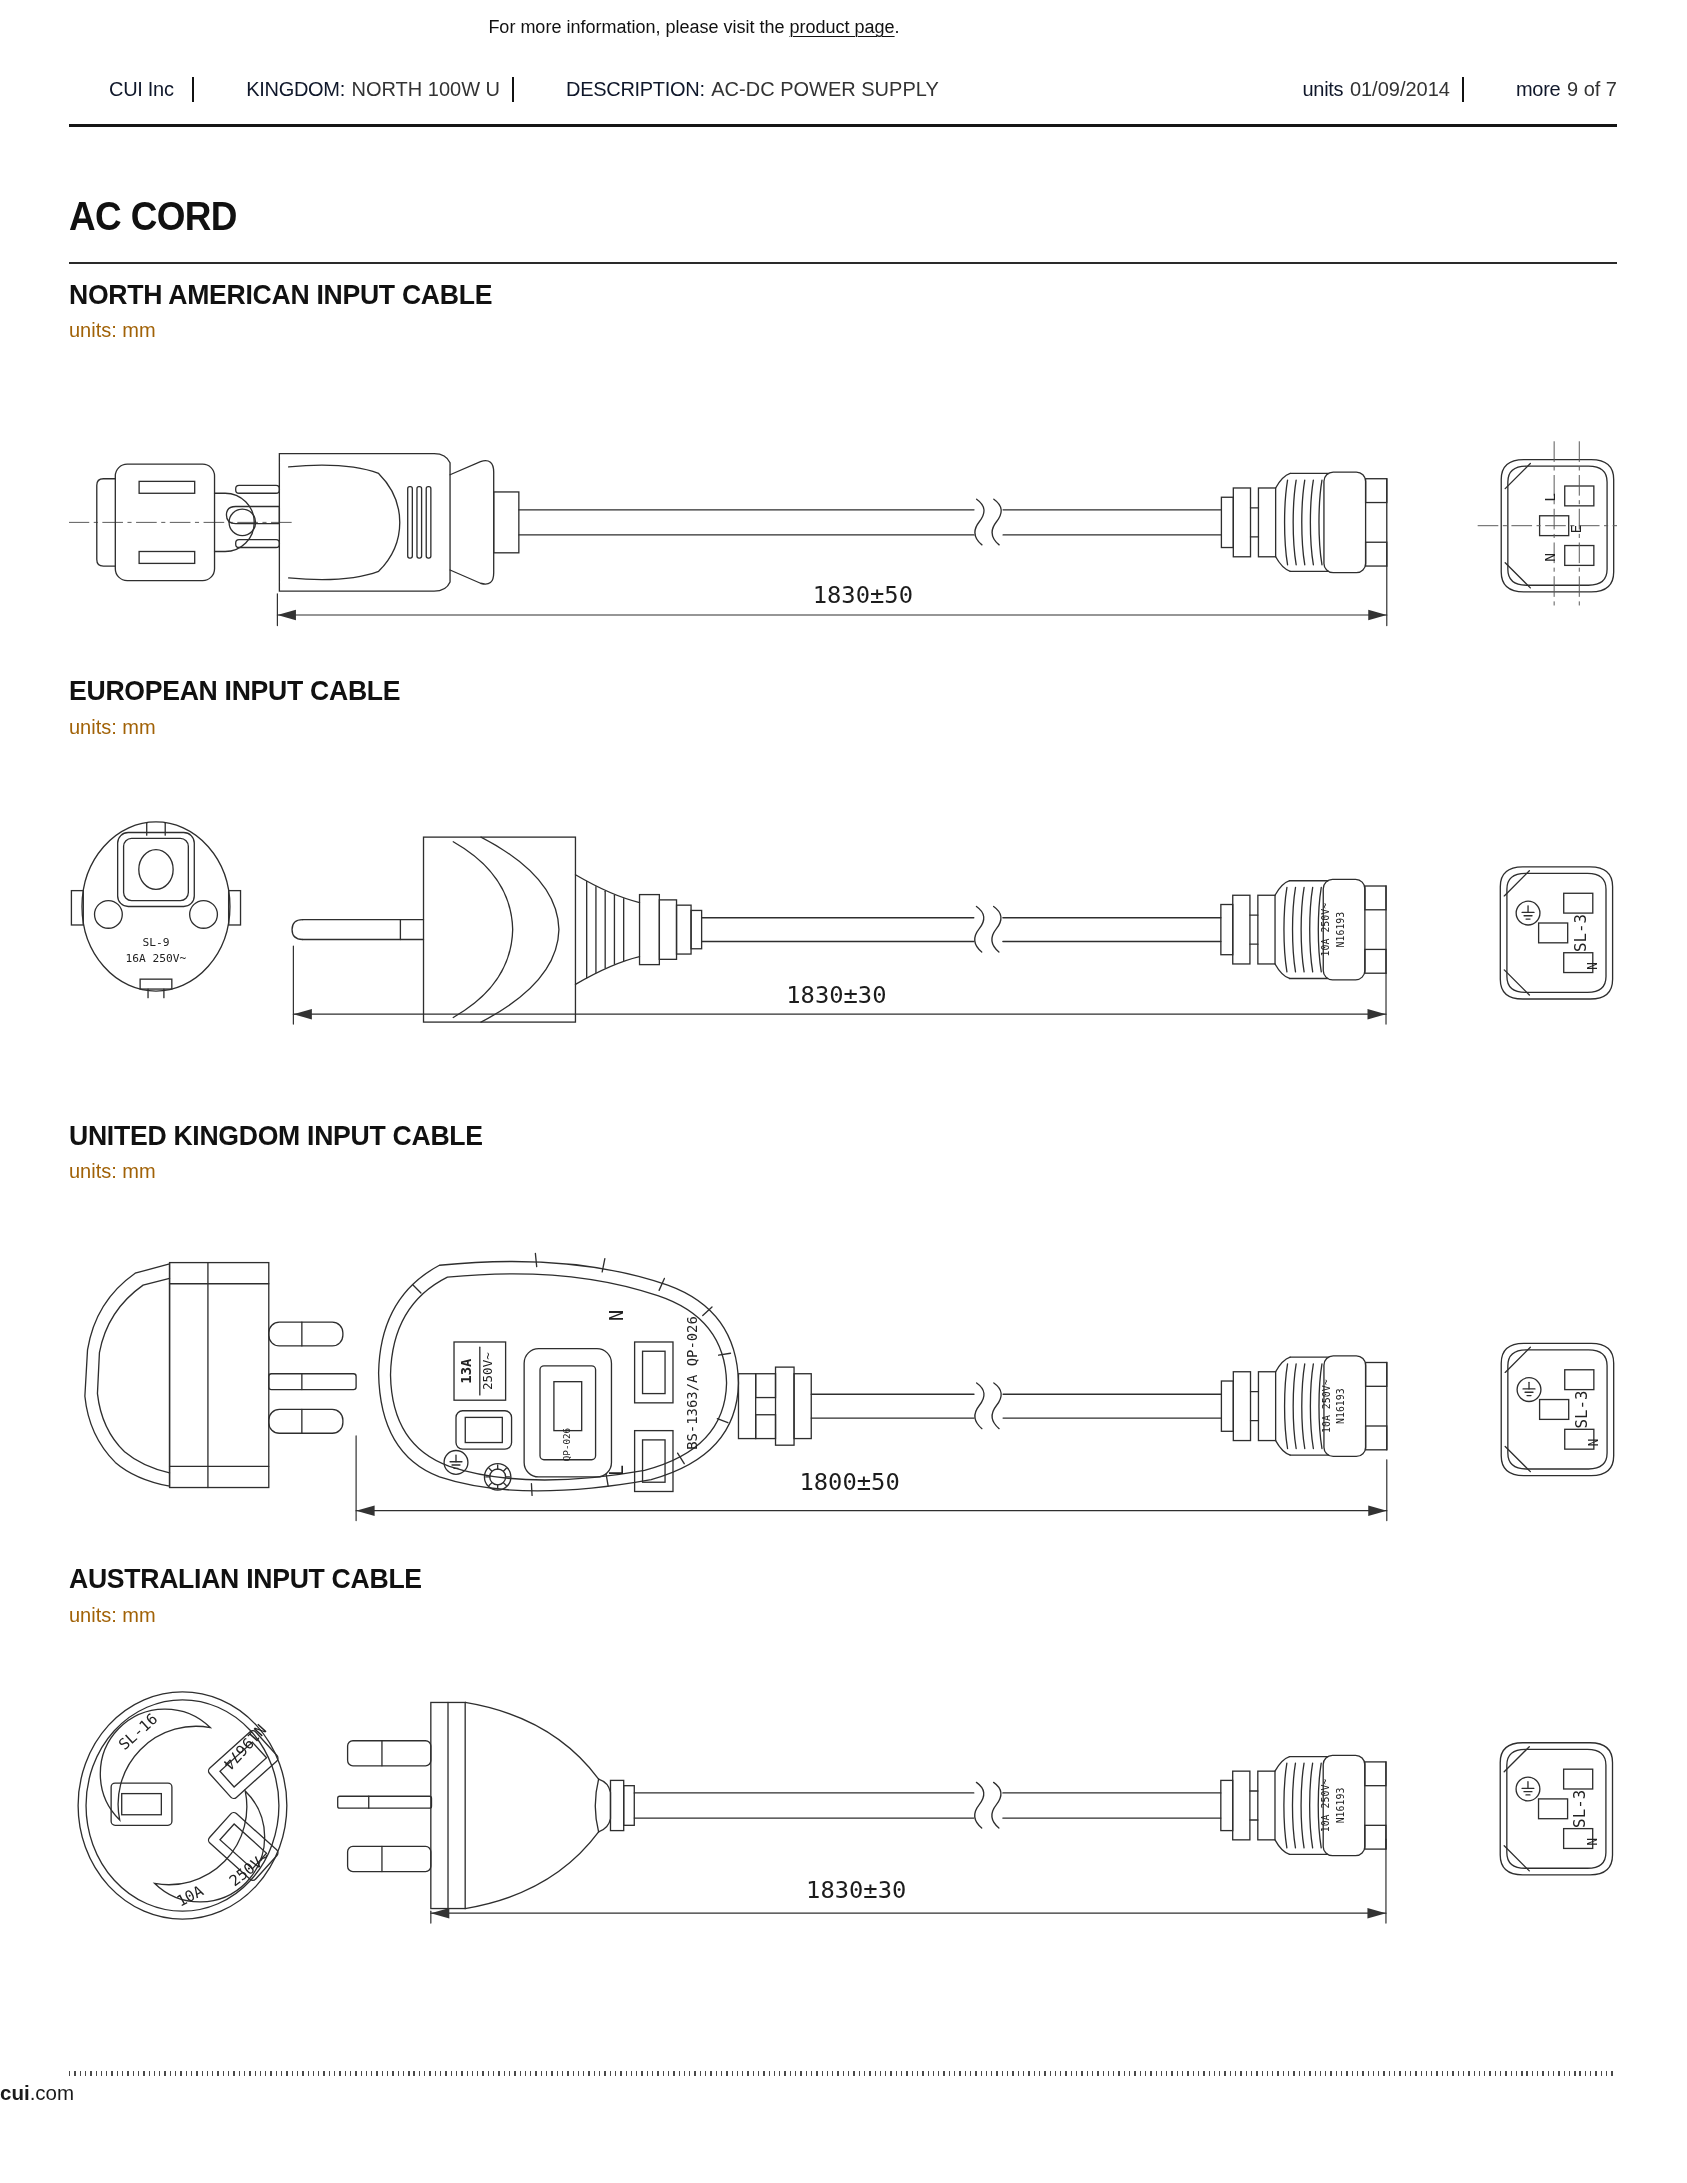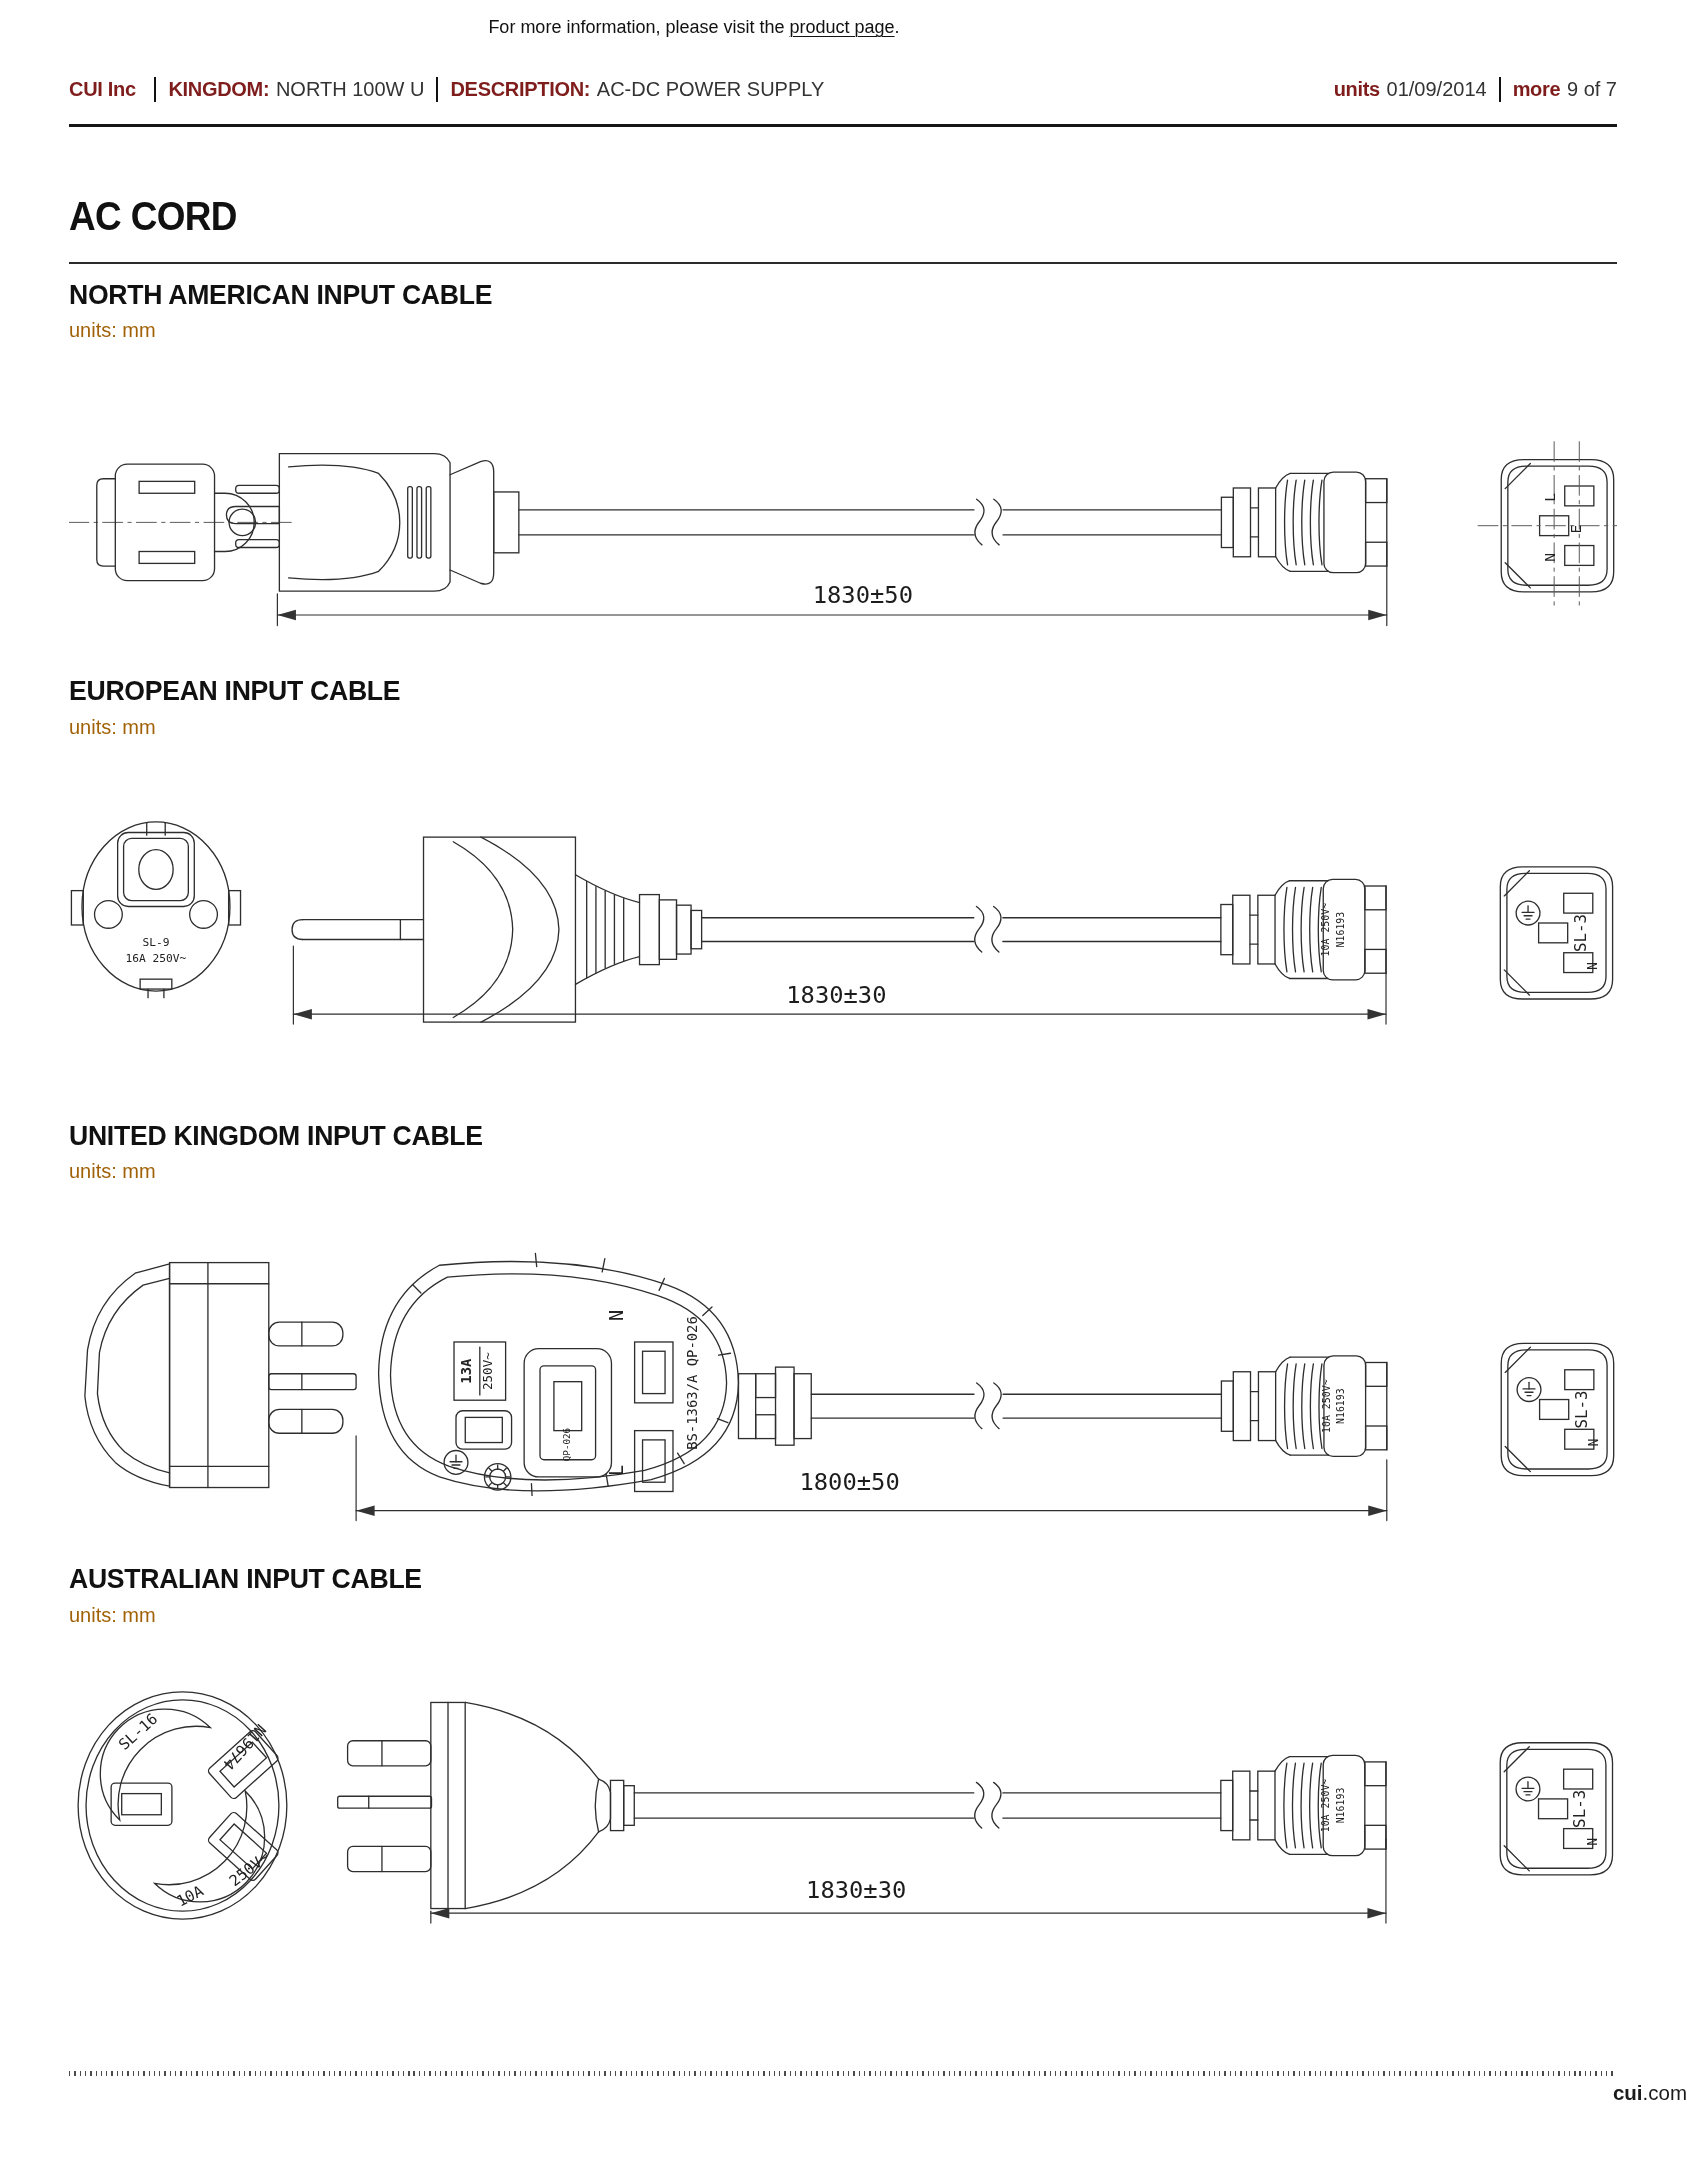--- a/index.html
+++ b/index.html
@@ -6,42 +6,42 @@
   body{width:1687px;height:2183px;background:#ffffff;position:relative;
        font-family:"Liberation Sans",sans-serif;color:#161616;overflow:hidden;}
   .abs{position:absolute;}
   
   .info-line{top:17px;left:0;width:1388px;text-align:center;font-size:18px;color:#111;}
   .plink{color:#111;text-decoration:underline;text-underline-offset:3.3px;text-decoration-thickness:1.3px;cursor:pointer;}
   
   .masthead{top:77px;left:69px;width:1548px;display:flex;justify-content:space-between;
             font-size:20px;color:#222;align-items:center;}
   .mh-left,.mh-right{display:flex;align-items:center;white-space:nowrap;}
-  .b{font-weight:bold;color:#7f1d1d;margin-right:6.6px;letter-spacing:-0.3px;}
+  .b{font-weight:normal;color:#0f172a;margin-right:6.6px;letter-spacing:-0.3px;margin-left:40px;}
   .v{color:#333;}
   .vbar{display:inline-block;width:2px;height:25px;background:#111;margin:0 12px;}
   .rule-thick{top:124px;left:69px;width:1548px;height:3.3px;background:#151515;}
   .ac-title{top:196px;left:69px;font-size:41px;font-weight:bold;margin:0;line-height:1;
             letter-spacing:-0.7px;transform:scaleX(0.9);transform-origin:left;color:#111;}
   .rule-thin{top:262px;left:69px;width:1548px;height:2px;background:#2a2a2a;}
   .sec-head{left:69px;font-size:28px;font-weight:bold;line-height:1;letter-spacing:-0.3px;
             transform:scaleX(0.95);transform-origin:left;color:#111;white-space:nowrap;}
   .sec-units{left:69px;font-size:20px;color:#a16207;}
   .s1h{top:281px;} .s1u{top:319px;}
   .s2h{top:677px;} .s2u{top:716px;}
   .s3h{top:1122px;} .s3u{top:1160px;}
   .s4h{top:1565px;} .s4u{top:1604px;}
   .svg-na{top:423px;left:69px;}
   .svg-eu{top:814px;left:69px;}
   .svg-uk{top:1244px;left:69px;}
   .svg-au{top:1680px;left:69px;}
   
   .dotline{top:2071px;left:69px;width:1548px;height:4.6px;
            background:repeating-linear-gradient(90deg,#4a4a4a 0 1.3px,transparent 1.3px 5.3px);}
-  .site{top:2081px;left:0;width:1687px;text-align:right;font-size:20.5px;color:#1b1b1b;}
+  .site{top:2081px;left:0;width:1687px;text-align:left;font-size:20.5px;color:#1b1b1b;}
   .site .b2{font-weight:bold;}
   
   .dsvg path,.dsvg rect,.dsvg line,.dsvg circle,.dsvg ellipse,.dsvg polyline{
       stroke:#2e2e2e;fill:none;stroke-width:2;stroke-linecap:round;}
   .dsvg .cl{stroke-dasharray:30 8 5 8;stroke-width:1.5;stroke:#5a5a5a;}
   .dsvg .dim{stroke-width:1.8;}
   .dsvg .ar{fill:#333;stroke:none;}
   .dsvg text{fill:#222;stroke:none;font-family:"DejaVu Sans Mono",monospace;}
   .dsvg .dimtxt{font-size:36px;text-anchor:middle;fill:#1c1c1c;}
   .dsvg .mk{text-anchor:middle;}

